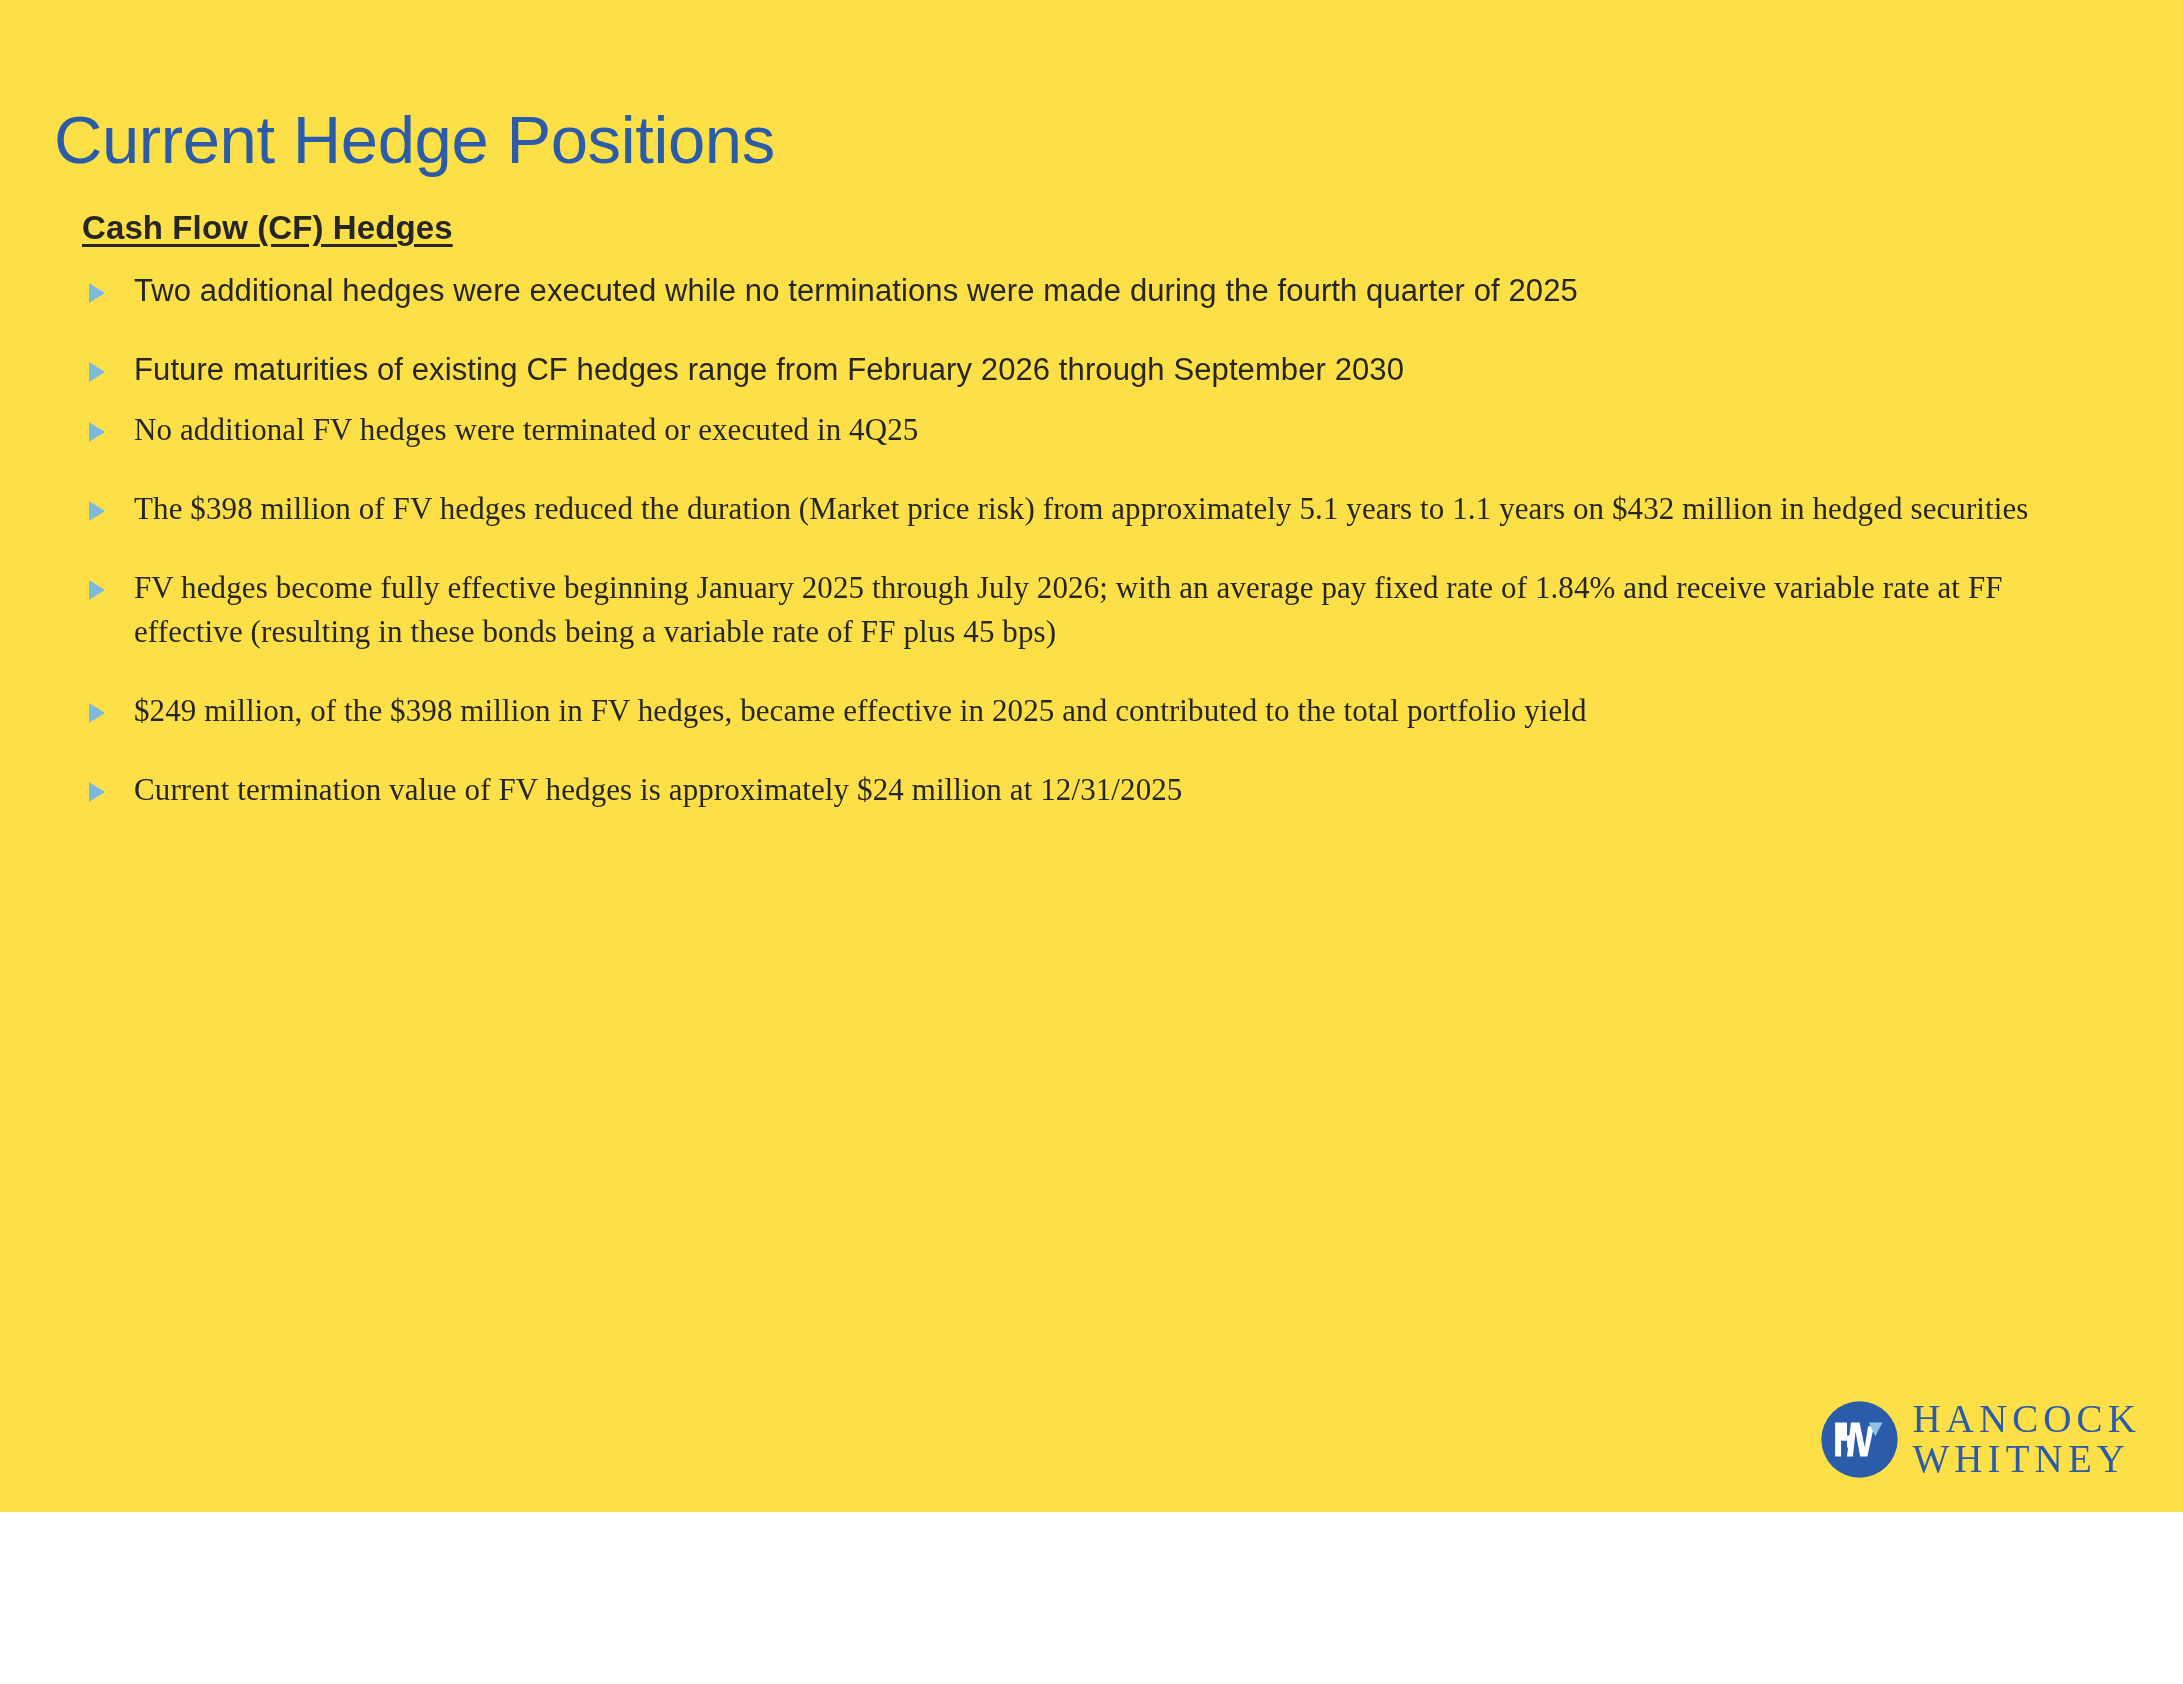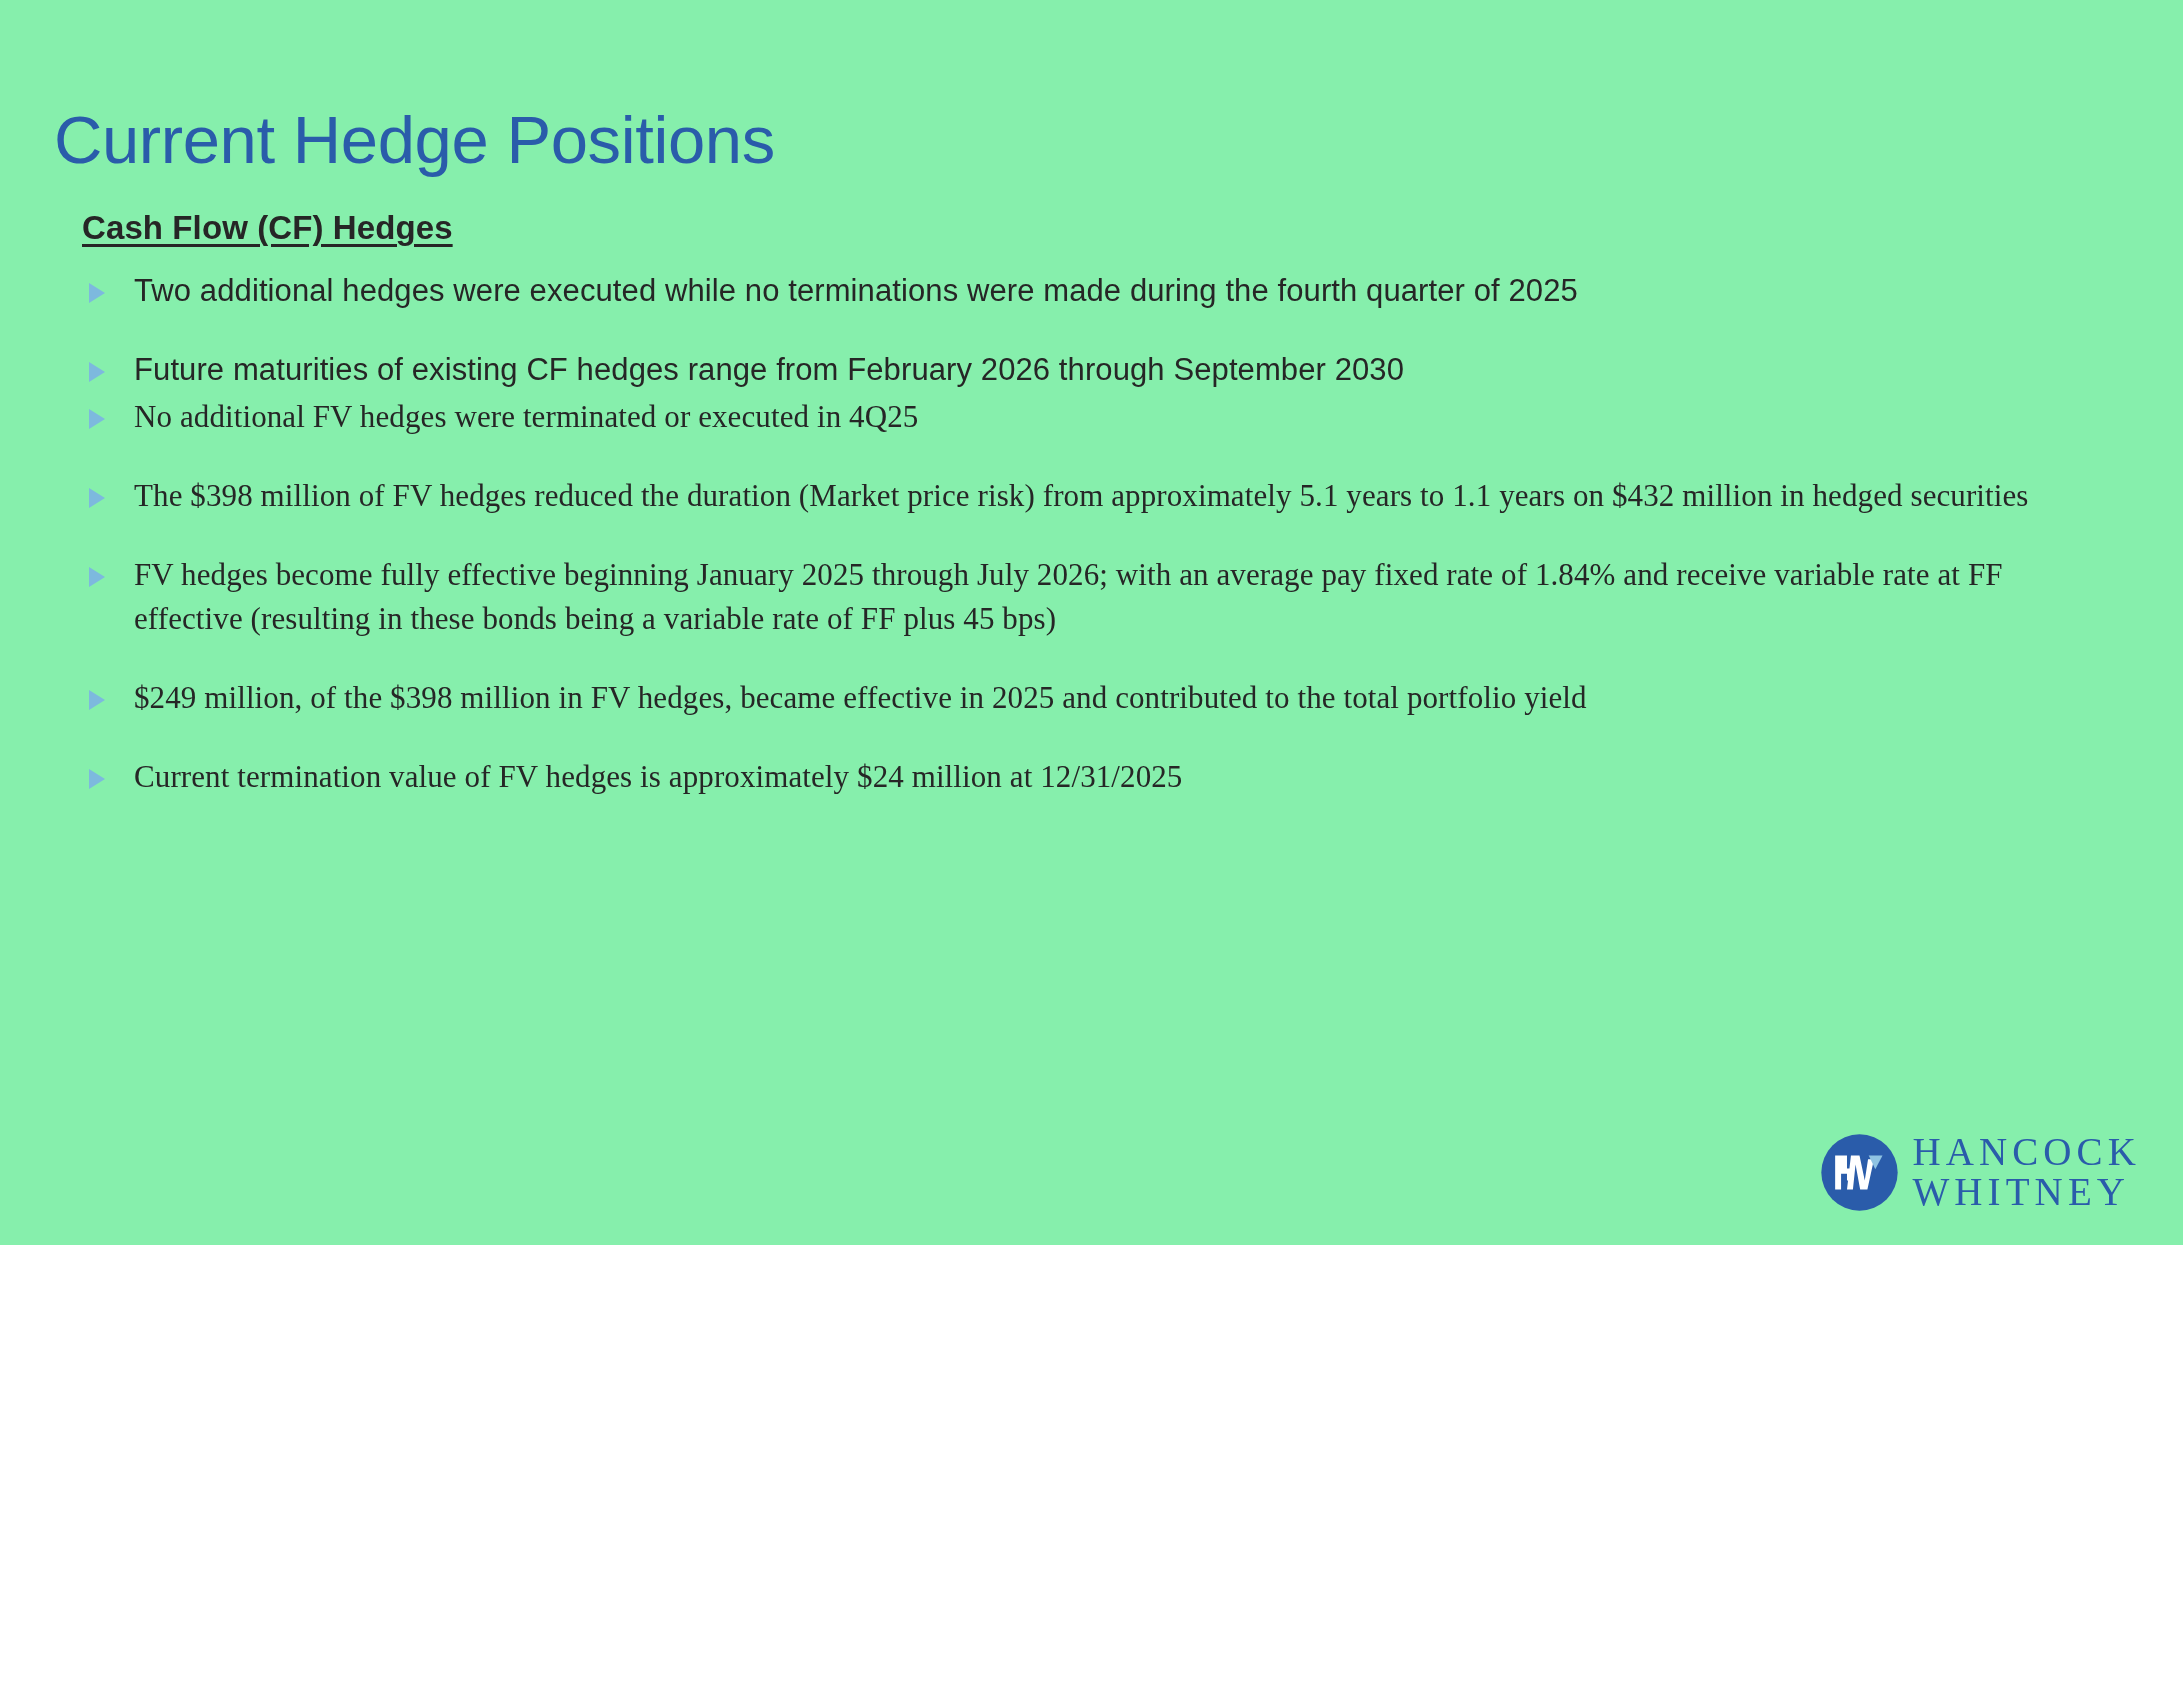--- a/index.html
+++ b/index.html
@@ -6,22 +6,22 @@
     margin: 0;
     padding: 0;
     background: #ffffff;
   }
   body {
     font-family: "Liberation Sans", sans-serif;
   }
   .slide {
     position: relative;
     width: 2183px;
-    height: 1245px;
-    background: #86efac;
+    height: 1512px;
+    background: #fde047;
     overflow: hidden;
     box-sizing: border-box;
   }
 
   
   .slide-title {
     position: absolute;
     left: 54px;
     top: 60px;
     font-size: 67px;
@@ -76,21 +76,21 @@
     width: 0;
     height: 0;
     border-top: 10.2px solid transparent;
     border-bottom: 10.2px solid transparent;
     border-left: 16.7px solid #7DB9DE;
   }
 
   .bullet-text { display: block; }
 
   
-  .cf-group { margin-bottom: 3px; }
+  .cf-group { margin-bottom: 16px; }
   .fv-heading { margin-top: 25px; }
   .fv-list { margin-top: 0; font-family: Liberation Serif, serif; }
 
   
   .page-number {
     position: absolute;
     left: 0;
     right: 0;
     top: 1587px;
     text-align: center;

